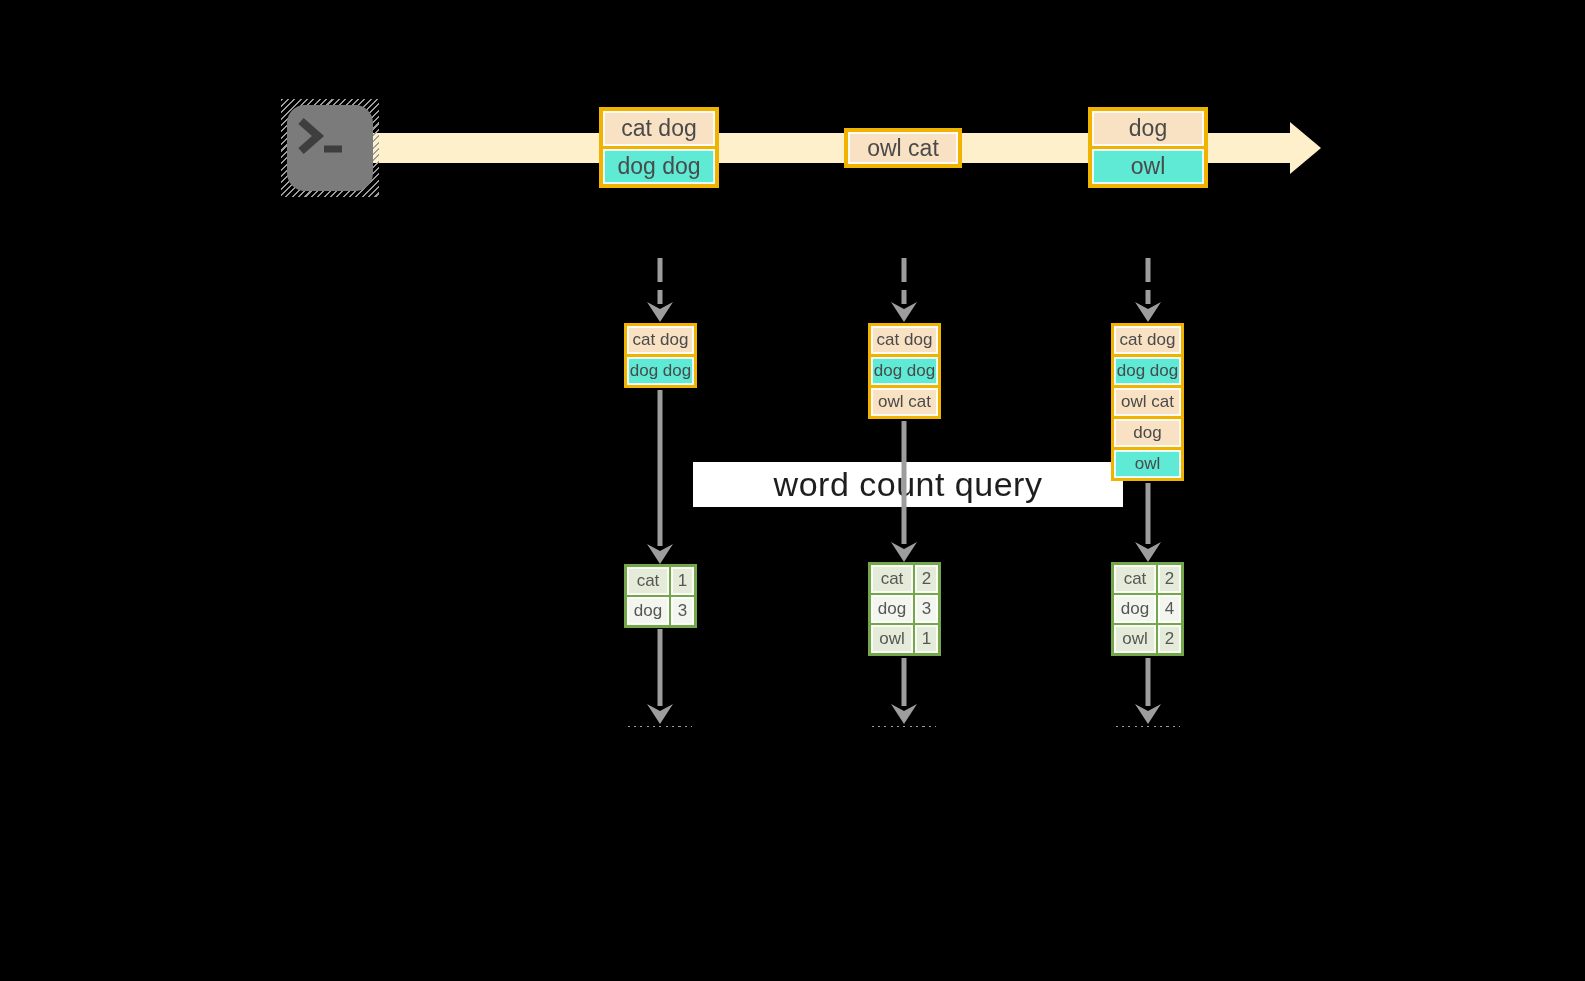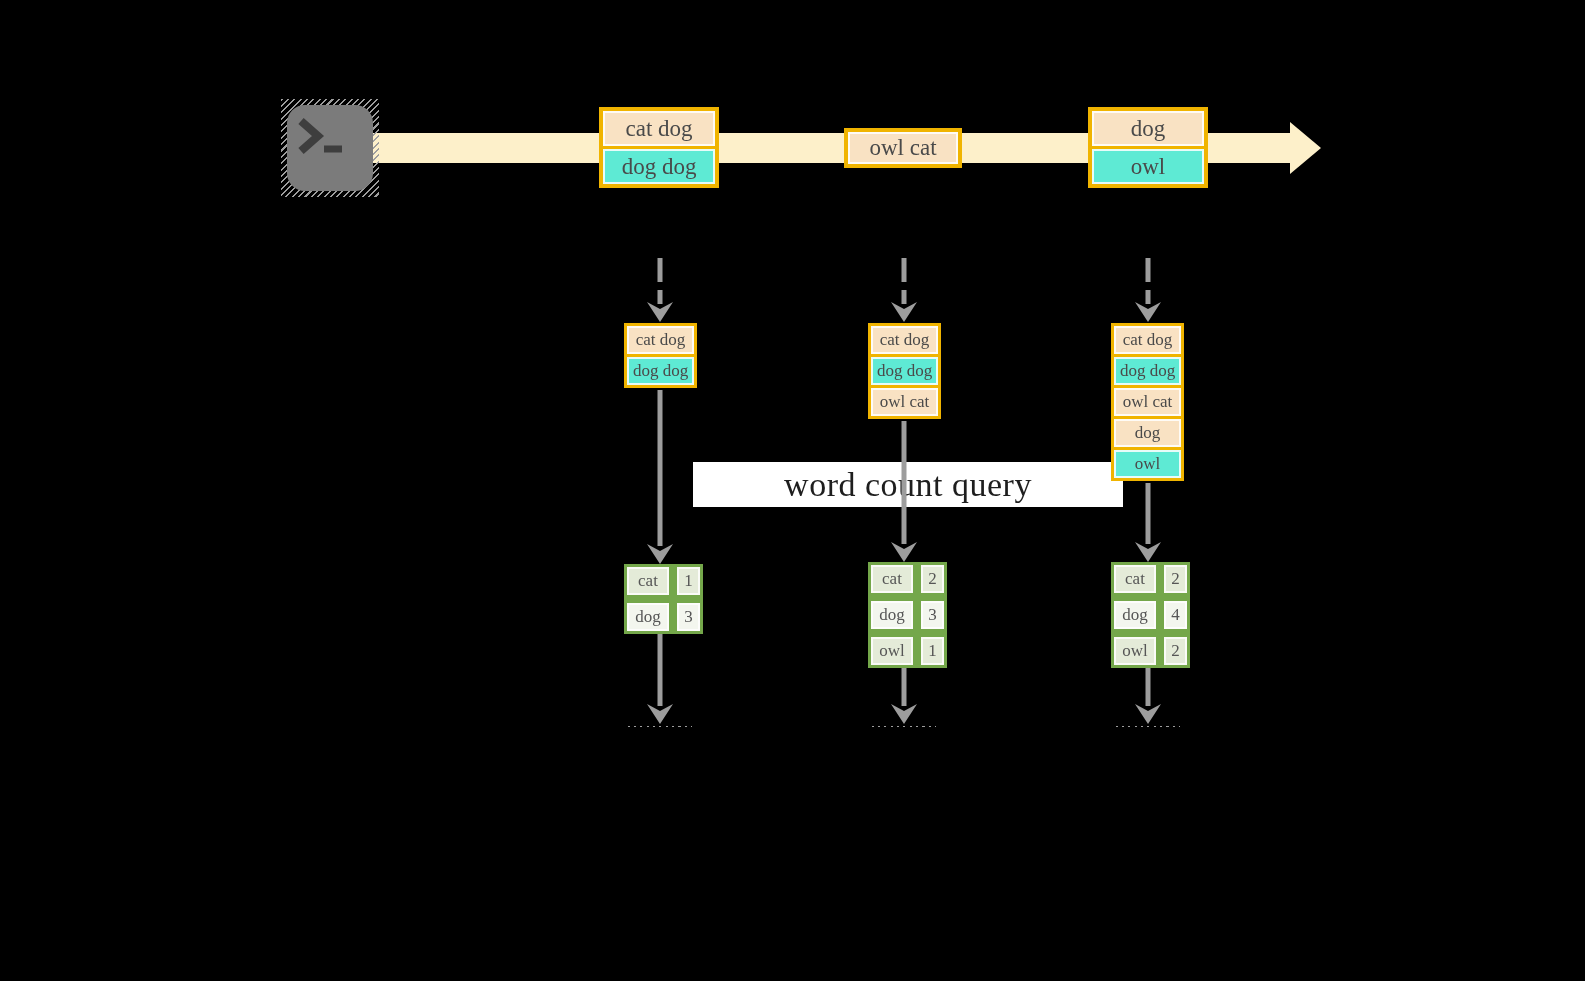--- a/index.html
+++ b/index.html
@@ -1,18 +1,18 @@
 <!DOCTYPE html>
 <html><head>
 <meta charset="utf-8">
 <style>
   html,body{margin:0;padding:0;background:#000;}
   .canvas{
     position:relative;width:1585px;height:727px;background:#000;overflow:hidden;
-    font-family:Liberation Serif, serif;
+    font-family:Liberation Sans, sans-serif;
   }
   
   .stream-band{position:absolute;left:368px;top:133px;width:922px;height:30px;background:#fdf0ca;z-index:1;}
   .stream-head{position:absolute;left:1290px;top:122px;width:0;height:0;z-index:1;
     border-left:31px solid #fdf0ca;border-top:26px solid transparent;border-bottom:26px solid transparent;}
   
   .term{position:absolute;z-index:6;
     background:repeating-linear-gradient(135deg,#9e9e9e 0 1.5px,rgba(0,0,0,0) 1.5px 4.5px);}
   .term .plate{position:absolute;background:#7b7b7b;}
   .term.big{left:281px;top:99px;width:98px;height:98px;}
@@ -31,21 +31,21 @@
   .ocell.cream{background:#5eead4;}
   .event{padding:4px;gap:3px;}
   .event .ocell{height:35px;font-size:23px;}
   .event.single .ocell{height:32px;}
   .state .ocell{height:28px;font-size:17px;}
   
   .query-box{position:absolute;left:693px;top:462px;width:430px;height:45px;background:#fff;z-index:2;
     display:flex;align-items:center;justify-content:center;}
   .query-box span{font-size:34px;font-weight:300;color:#1e1e1e;letter-spacing:.5px;}
   
-  .gtable{position:absolute;display:grid;grid-template-columns:42px 23px;gap:8px;padding:3px;
+  .gtable{position:absolute;display:grid;grid-template-columns:42px 23px;gap:2px;padding:3px;
     background:#74a74a;z-index:10;}
   .gtable .gcell{height:28px;display:flex;align-items:center;justify-content:center;
     font-size:17px;color:#565656;box-shadow:inset 0 0 0 2px rgba(255,255,255,.8);}
   .gcell.dark{background:#e4ebd8;}
   .gcell.light{background:#f3f6ee;}
   
   .varrow{position:absolute;z-index:5;}
 </style>
 </head>
 <body>

